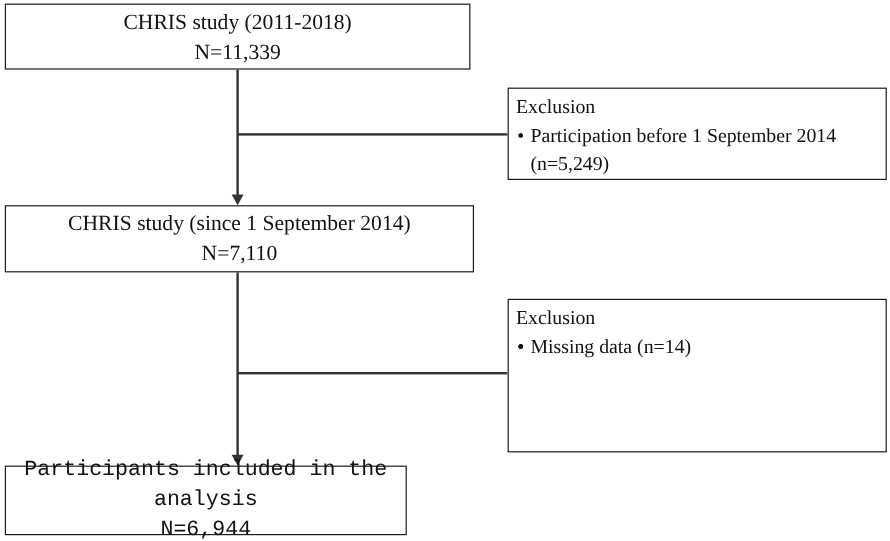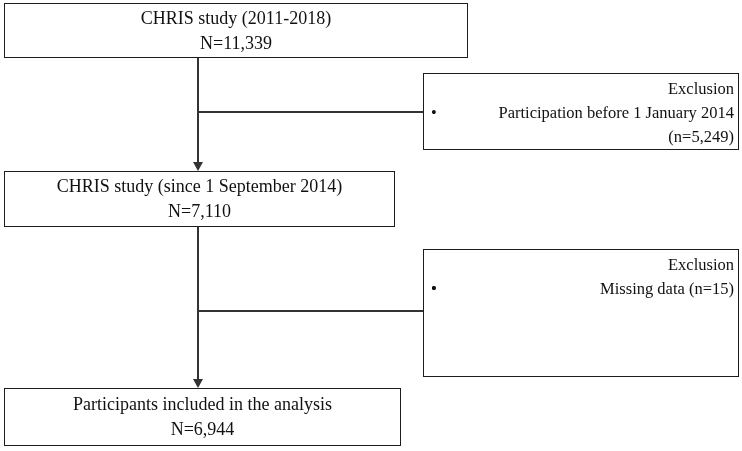--- a/index.html
+++ b/index.html
@@ -24,21 +24,21 @@
   }
   .main-box{
     display:flex;flex-direction:column;
     align-items:center;justify-content:center;
     text-align:center;
     font-size:18px;line-height:25px;
   }
   .excl-box{
     font-size:16.5px;line-height:24px;
     padding:3px 4px 3px 6px;
-    text-align:right;
+    text-align:left;
   }
   .excl-heading{display:block;}
   .excl-item{
     position:relative;
     padding-left:12px;
   }
   .excl-item .bullet{
     position:absolute;left:1px;top:0;
   }
   .connector{
@@ -47,23 +47,23 @@
   }
   .arrowhead{
     position:absolute;
     width:0;height:0;
     border-left:5px solid transparent;
     border-right:5px solid transparent;
     border-top:9px solid var(--line);
   }
 
   
-  #box-top    {left:4px;  top:3px;   width:464px; height:55px;}
+  #box-top    {left:4px;  top:3px;   width:388px; height:55px;}
   #box-middle {left:4px;  top:171px; width:391px; height:56px;}
-  #box-bottom {left:4px;  top:388px; width:397px; height:58px;}
+  #box-bottom {left:4px;  top:388px; width:335px; height:58px;font-family:Liberation Mono, monospace;}
   #box-excl1  {left:423px; top:73px;  width:316px; height:77px;}
   #box-excl2  {left:423px; top:249px; width:316px; height:128px;}
 
   #vline1 {left:197px; top:58px;  width:1.5px; height:106px;}
   #arrow1 {left:193px; top:162px;}
   #hline1 {left:198px; top:111px; width:225px; height:1.5px;}
 
   #vline2 {left:197px; top:227px; width:1.5px; height:154px;}
   #arrow2 {left:193px; top:379px;}
   #hline2 {left:198px; top:310px; width:225px; height:1.5px;}
@@ -79,41 +79,41 @@
   </div>
 
   <div class="connector" id="vline1"></div>
   <div class="connector" id="hline1"></div>
   <div class="arrowhead" id="arrow1"></div>
 
   <div class="box excl-box" id="box-excl1">
     <span class="excl-heading">Exclusion</span>
     <div class="excl-item">
       <span class="bullet">•</span>
-      <span>Participation before 1 January 2014 (n=5,249)</span>
+      <span>Participation before 1 September 2014 (n=5,249)</span>
     </div>
   </div>
 
   <div class="box main-box" id="box-middle">
     <span>CHRIS study (since 1 September 2014)</span>
     <span>N=7,110</span>
   </div>
 
   <div class="connector" id="vline2"></div>
   <div class="connector" id="hline2"></div>
   <div class="arrowhead" id="arrow2"></div>
 
   <div class="box excl-box" id="box-excl2">
     <span class="excl-heading">Exclusion</span>
     <div class="excl-item">
       <span class="bullet">•</span>
     </div>
     <div class="excl-item">
       <span class="bullet">•</span>
-      <span>Missing data (n=15)</span>
+      <span>Missing data (n=14)</span>
     </div>
   </div>
 
   <div class="box main-box" id="box-bottom">
     <span>Participants included in the analysis</span>
     <span>N=6,944</span>
   </div>
 
 </div>
 

